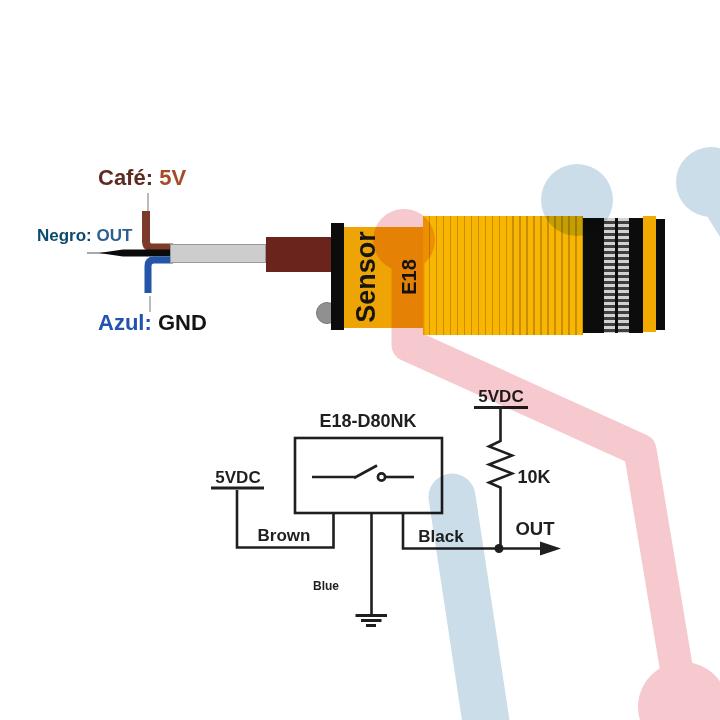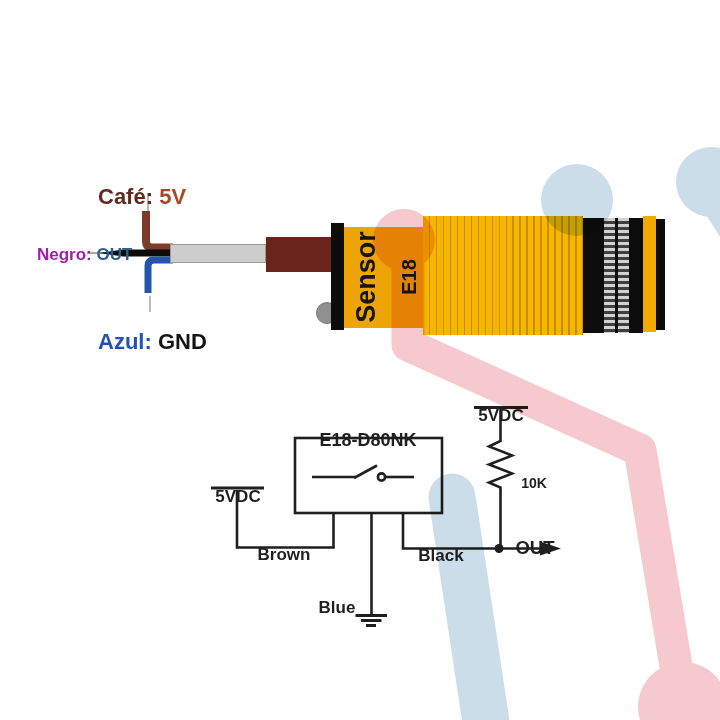--- a/index.html
+++ b/index.html
@@ -3,21 +3,21 @@
 <meta charset="utf-8">
 <style>
   html,body{margin:0;padding:0;background:#fff;}
   #stage{
     position:relative;width:720px;height:720px;background:#ffffff;
     overflow:hidden;font-family:"Liberation Sans",sans-serif;
   }
   .abs{position:absolute;}
   .lbl{
     position:absolute;font-weight:700;color:#1f1f1f;white-space:nowrap;
-    line-height:1.1;letter-spacing:0;margin-top:19px;
+    line-height:1.1;letter-spacing:0;
   }
   .ctr{transform:translateX(-50%);}
   
   .sheath{left:170px;top:244px;width:96px;height:19px;background:#cdcdcd;border:1px solid #9a9a9a;box-sizing:border-box;}
   .cable{left:266px;top:237px;width:66px;height:35px;background:#6a241b;}
   .knob{left:316px;top:302px;width:22px;height:22px;border-radius:50%;background:#909090;border:1px solid #787878;box-sizing:border-box;}
   .collar{left:331px;top:223px;width:13px;height:107px;background:#0c0c0c;}
   .bodylbl{left:344px;top:227px;width:79px;height:101px;background:#efa406;}
   .threads{
     left:423px;top:216px;width:160px;height:119px;
@@ -92,36 +92,36 @@
   <div class="abs ringB"></div>
 
   <div class="vtext" style="left:366px;top:277px;font-size:27px;">Sensor</div>
   <div class="vtext" style="left:409px;top:277px;font-size:20px;">E18</div>
 
   <div class="lbl" style="left:98px;top:166px;font-size:22px;">
     <span style="color:#5e2b20;">Café:</span>
     <span style="color:#a64b2a;">5V</span>
   </div>
   <div class="lbl" style="left:37px;top:227px;font-size:17px;">
-    <span style="color:#a21caf;">Negro:</span>
+    <span style="color:#0c4a6e;">Negro:</span>
     <span style="color:#2d5f8f;">OUT</span>
   </div>
   <div class="lbl" style="left:98px;top:311px;font-size:22px;text-align:right;">
     <span style="color:#2352b0;">Azul:</span>
     <span style="color:#141414;">GND</span>
   </div>
 
   <div class="lbl ctr" style="left:368px;top:412px;font-size:18px;">E18-D80NK</div>
   <div class="lbl ctr" style="left:238px;top:469px;font-size:17px;">5VDC</div>
   <div class="lbl ctr" style="left:501px;top:388px;font-size:17px;">5VDC</div>
   <div class="lbl ctr" style="left:284px;top:527px;font-size:17px;text-align:center;">Brown</div>
-  <div class="lbl ctr" style="left:337px;top:580px;font-size:17px;">Blue</div>
+  <div class="lbl ctr" style="left:326px;top:580px;font-size:12px;">Blue</div>
   <div class="lbl ctr" style="left:441px;top:528px;font-size:17px;">Black</div>
   <div class="lbl ctr" style="left:535px;top:519px;font-size:18.5px;">OUT</div>
-  <div class="lbl ctr" style="left:534px;top:457px;font-size:14px;">10K</div>
+  <div class="lbl ctr" style="left:534px;top:468px;font-size:18px;">10K</div>
 
   <svg id="watermark" width="720" height="720" viewBox="0 0 720 720">
     <g>
       <circle cx="404" cy="240" r="31" fill="#f5c9ce"></circle>
       <path d="M408 245 L408 345 L640 450 L677 672" stroke="#f5c9ce" stroke-width="33" fill="none" stroke-linejoin="round" stroke-linecap="round"></path>
       <circle cx="683" cy="707" r="45" fill="#f5c9ce"></circle>
     </g>
     <g>
       <circle cx="577" cy="200" r="36" fill="#cbdde9"></circle>
       <path d="M452 497 L486 722" stroke="#cbdde9" stroke-width="47" fill="none" stroke-linecap="round"></path>

